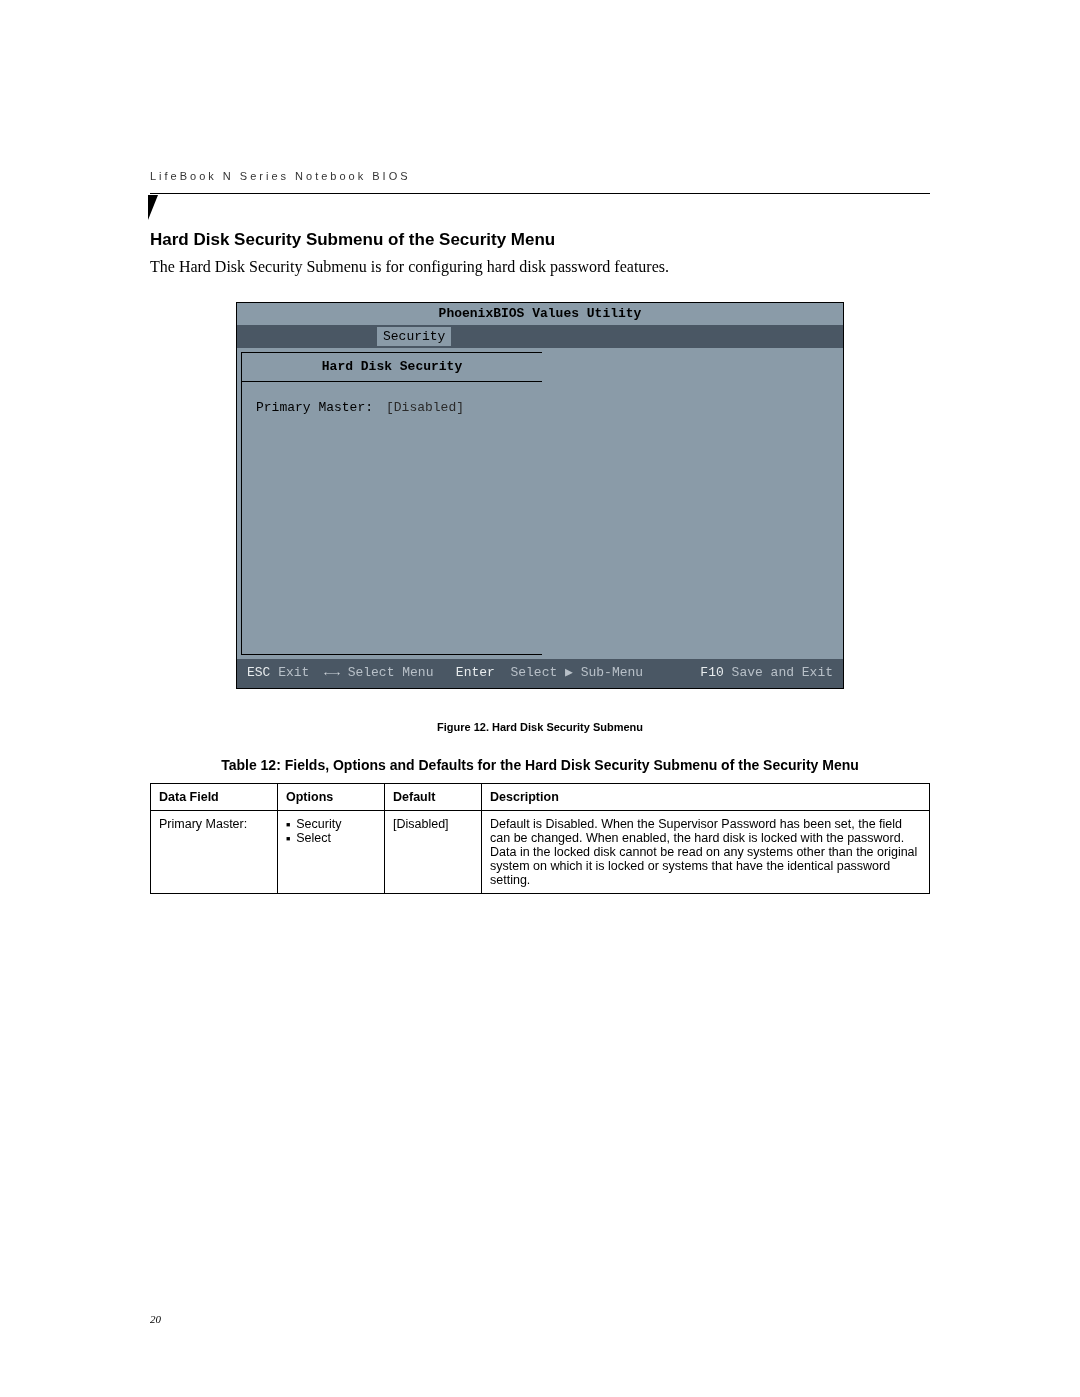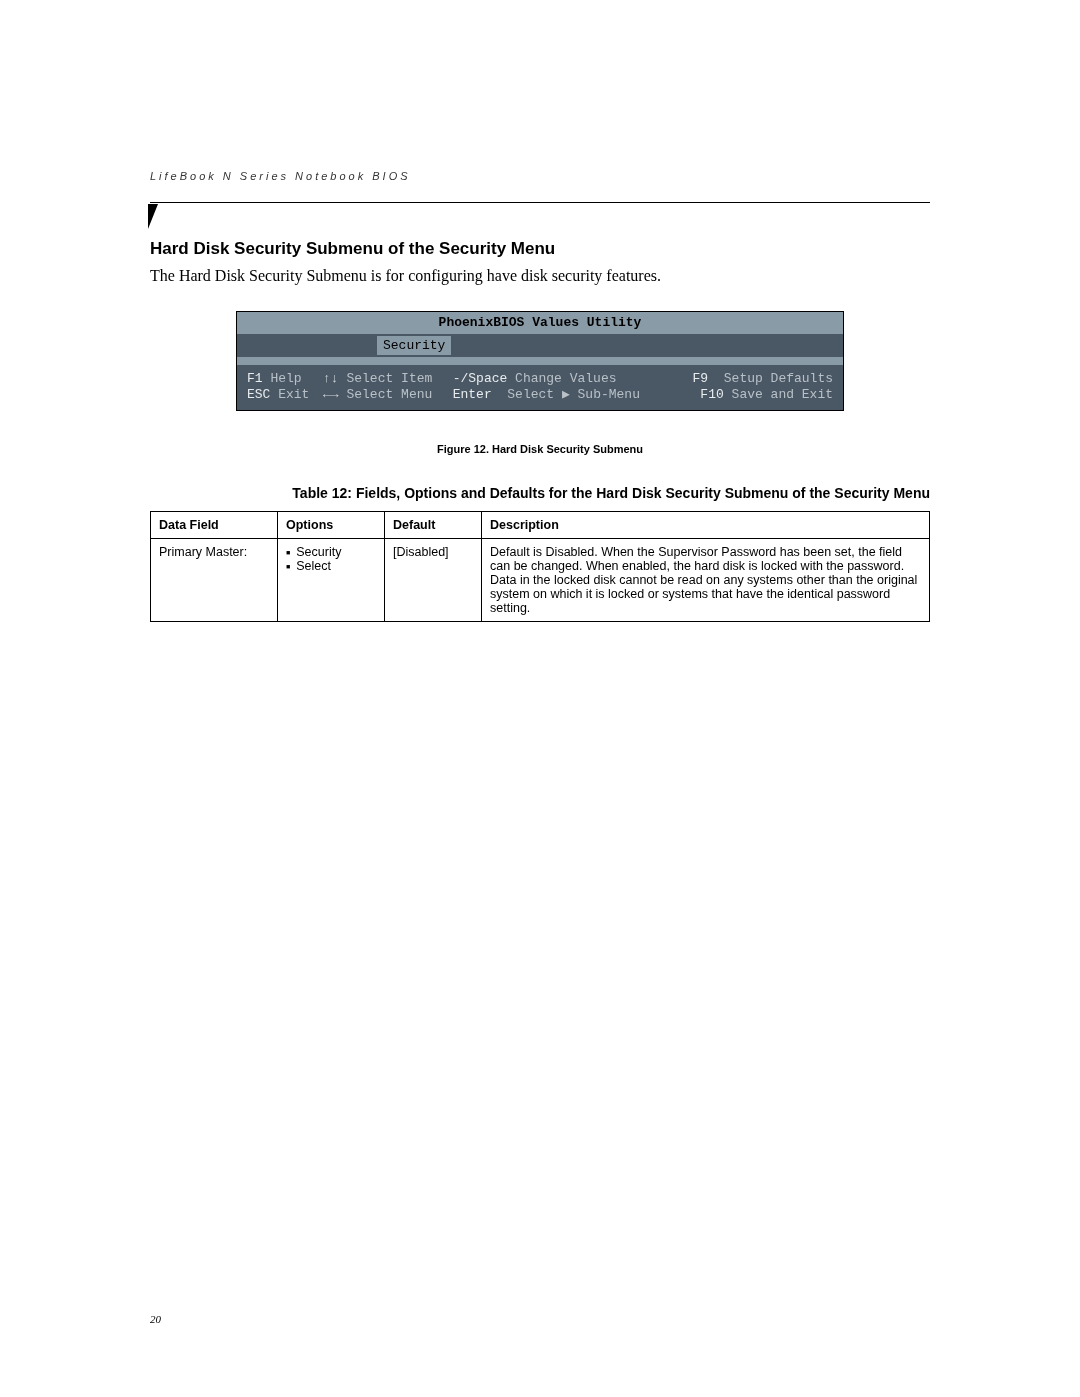--- a/index.html
+++ b/index.html
@@ -11,26 +11,25 @@
   }
   .page {
     width: 1080px;
     height: 1397px;
     position: relative;
     box-sizing: border-box;
     padding: 170px 150px 0 150px;
   }
   .running-head {
     font-family: Arial, Helvetica, sans-serif;
-    font-style: italic;
     font-size: 11px;
     letter-spacing: 3px;
     color: #333;
     border-bottom: 1px solid #000;
-    padding-bottom: 20px;
+    padding-bottom: 11px;
     margin-bottom: 0;
   }
   .hat {
     width: 0;
     height: 0;
     border-left: 10px solid #000;
     border-bottom: 25px solid transparent;
     margin-top: 1px;
     margin-left: -2px;
   }
@@ -128,22 +127,22 @@
     font-family: Arial, Helvetica, sans-serif;
     font-size: 11px;
     font-weight: bold;
     text-align: center;
     margin-top: 32px;
   }
   .table-caption {
     font-family: Arial, Helvetica, sans-serif;
     font-size: 14px;
     font-weight: bold;
-    text-align: right;
-    margin-top: 30px;
+    text-align: center;
+    margin-top: 24px;
     margin-bottom: 10px;
   }
   table.doc-table {
     width: 100%;
     border-collapse: collapse;
     font-family: Arial, Helvetica, sans-serif;
     font-size: 12.5px;
   }
   table.doc-table th, table.doc-table td {
     border: 1px solid #000;
@@ -176,38 +175,41 @@
 </style>
 </head>
 <body>
 
 <div class="page">
 
   <div class="running-head">LifeBook N Series Notebook BIOS</div>
   <div class="hat"></div>
 
   <div class="section-title">Hard Disk Security Submenu of the Security Menu</div>
-  <div class="body-text">The Hard Disk Security Submenu is for configuring have disk security features.</div>
+  <div class="body-text">The Hard Disk Security Submenu is for configuring hard disk password features.</div>
 
   <div class="bios">
     <div class="bios-title">PhoenixBIOS Values Utility</div>
     <div class="bios-tabs">
       <span class="tab active">Security</span>
     </div>
     <div class="bios-body">
+      <div class="bios-col bios-left">
+        <div class="bios-col-head">Hard Disk Security</div>
+        <div class="bios-col-body">
+          <div class="bios-row">
+            <span class="k">Primary Master:</span>
+            <span class="v">[Disabled]</span>
+          </div>
+        </div>
+      </div>
     </div>
     <div class="bios-footer">
       <table>
         <tbody>
-            <tr>
-          <td><span class="hl">F1</span>&nbsp;<span>Help</span></td>
-          <td><span class="arrow">↑↓</span>&nbsp;<span>Select Item</span></td>
-          <td><span class="hl">-/Space</span>&nbsp;<span>Change Values</span></td>
-          <td style="text-align:right"><span class="hl">F9</span>&nbsp;&nbsp;<span>Setup Defaults</span></td>
-        </tr>
         <tr>
           <td><span class="hl">ESC</span>&nbsp;<span>Exit</span></td>
           <td><span class="arrow">←→</span>&nbsp;<span>Select Menu</span></td>
           <td><span class="hl">Enter</span>&nbsp;&nbsp;<span>Select </span><span>▶</span><span> Sub-Menu</span></td>
           <td style="text-align:right"><span class="hl">F10</span>&nbsp;<span>Save and Exit</span></td>
         </tr>
       </tbody>
         </table>
     </div>
   </div>

